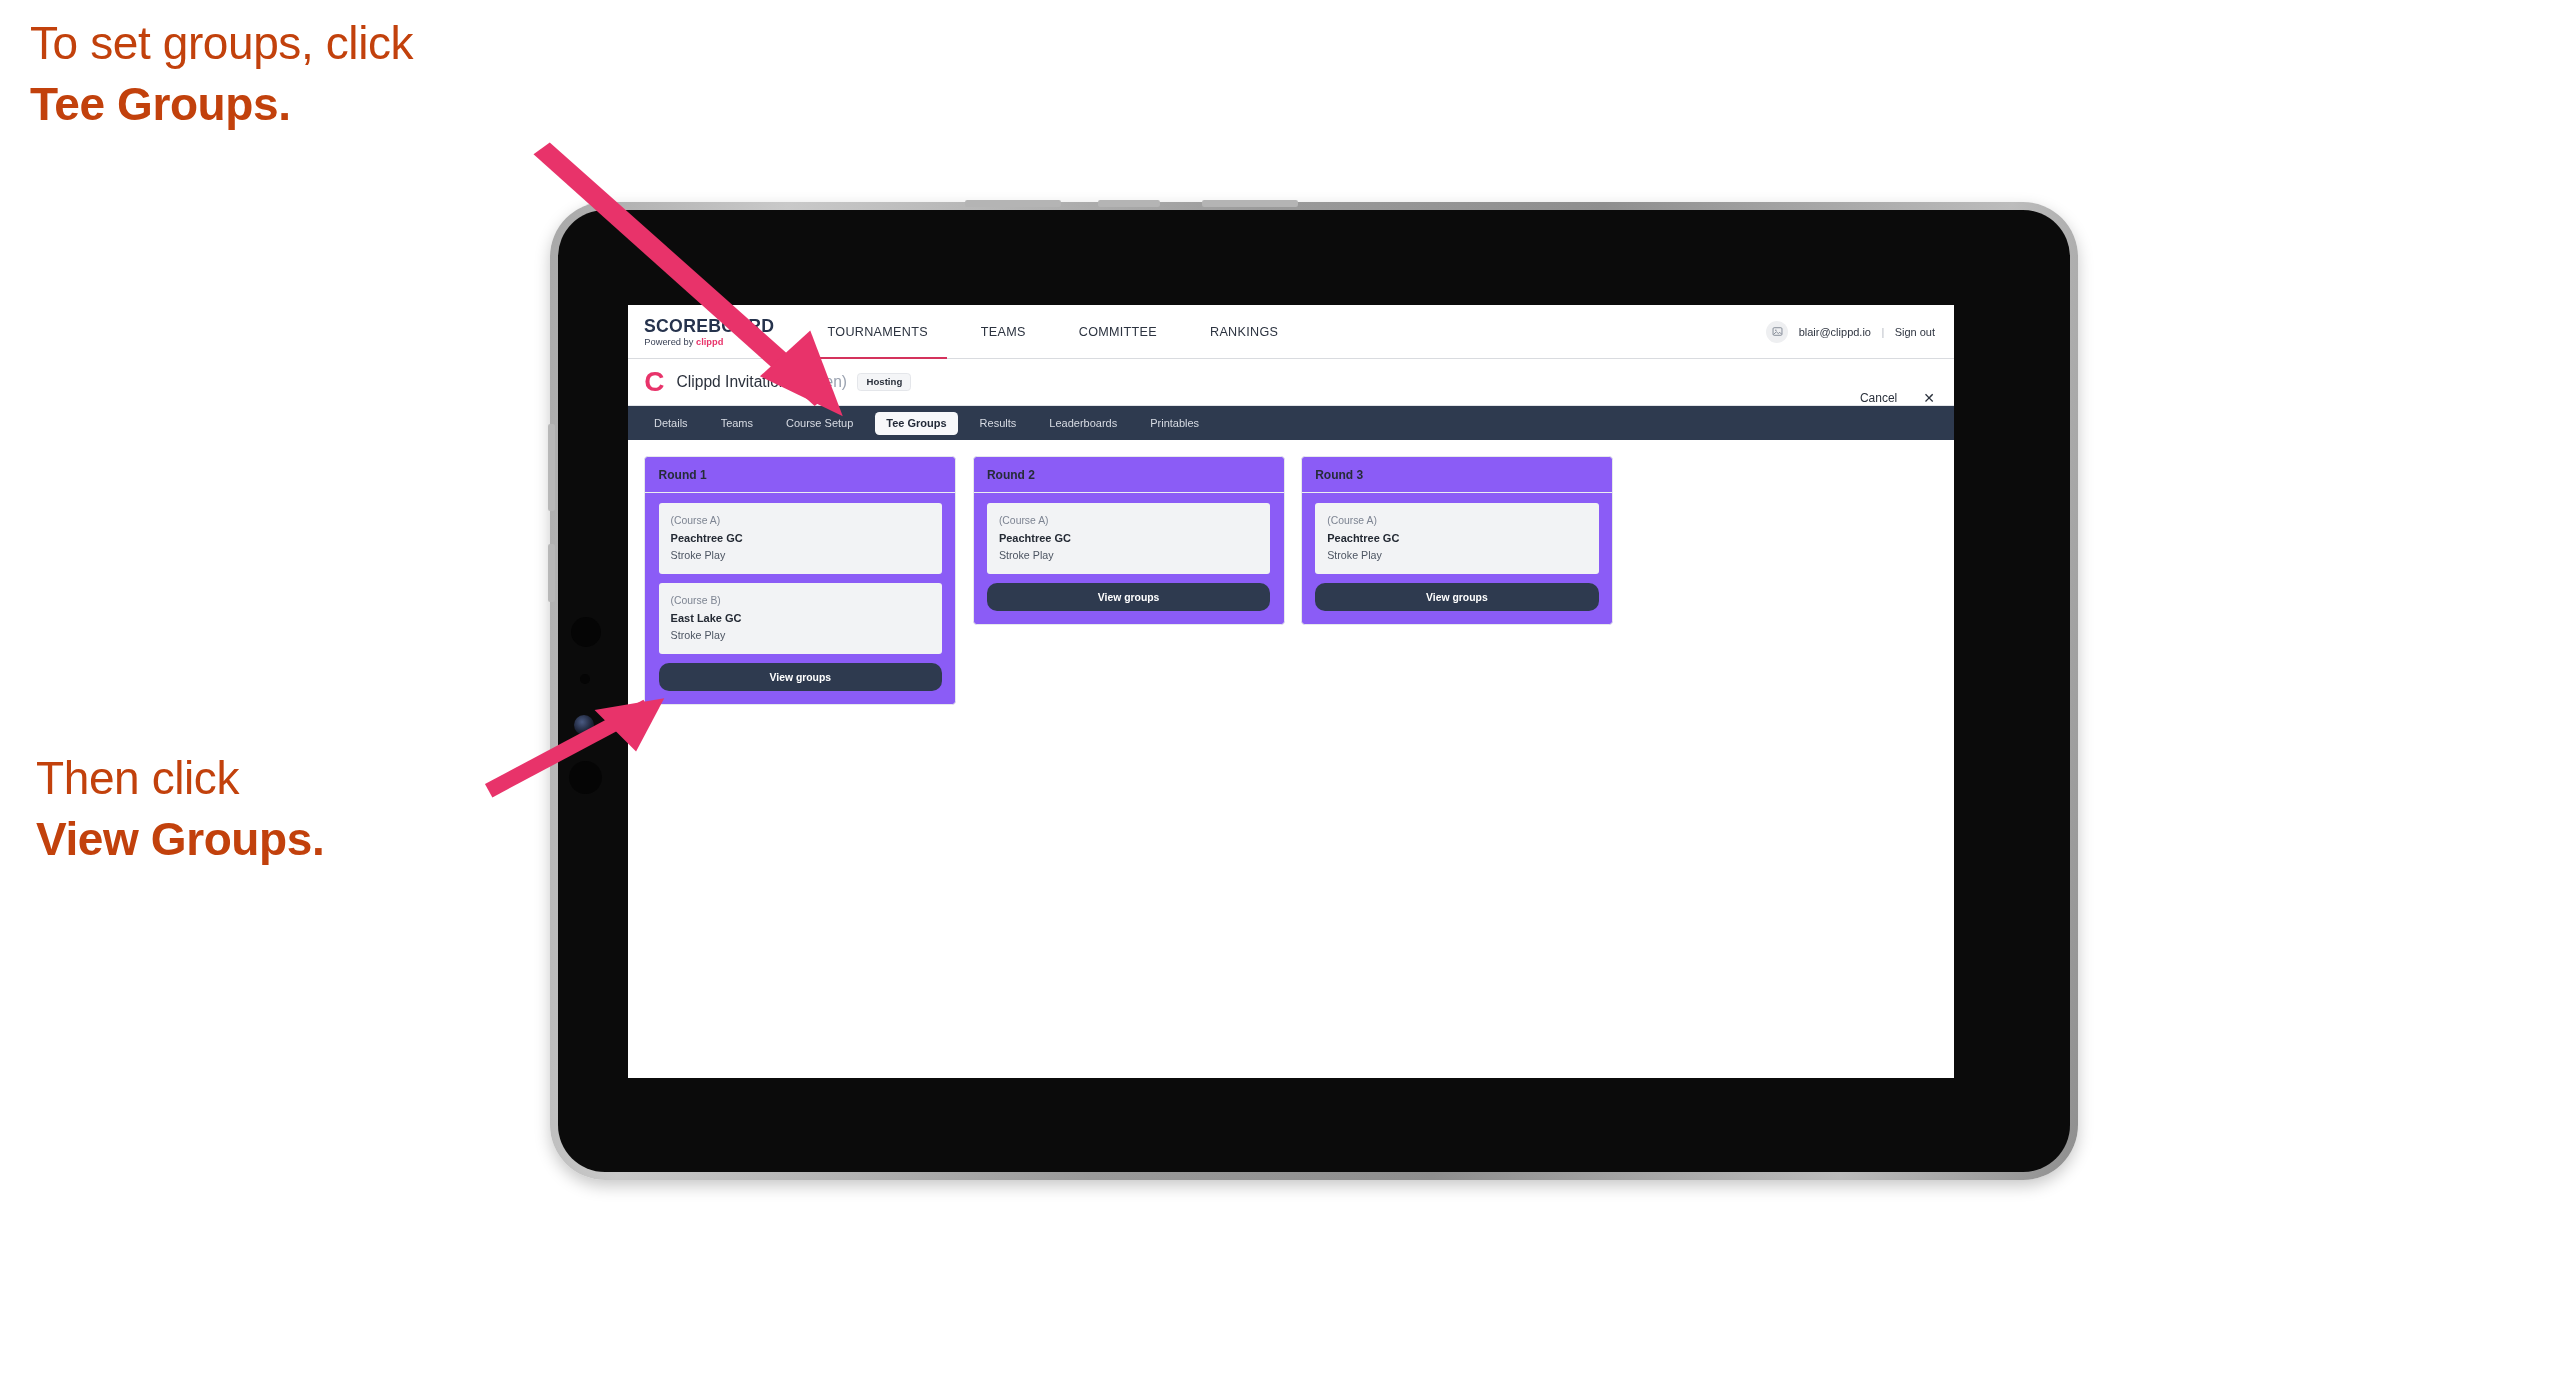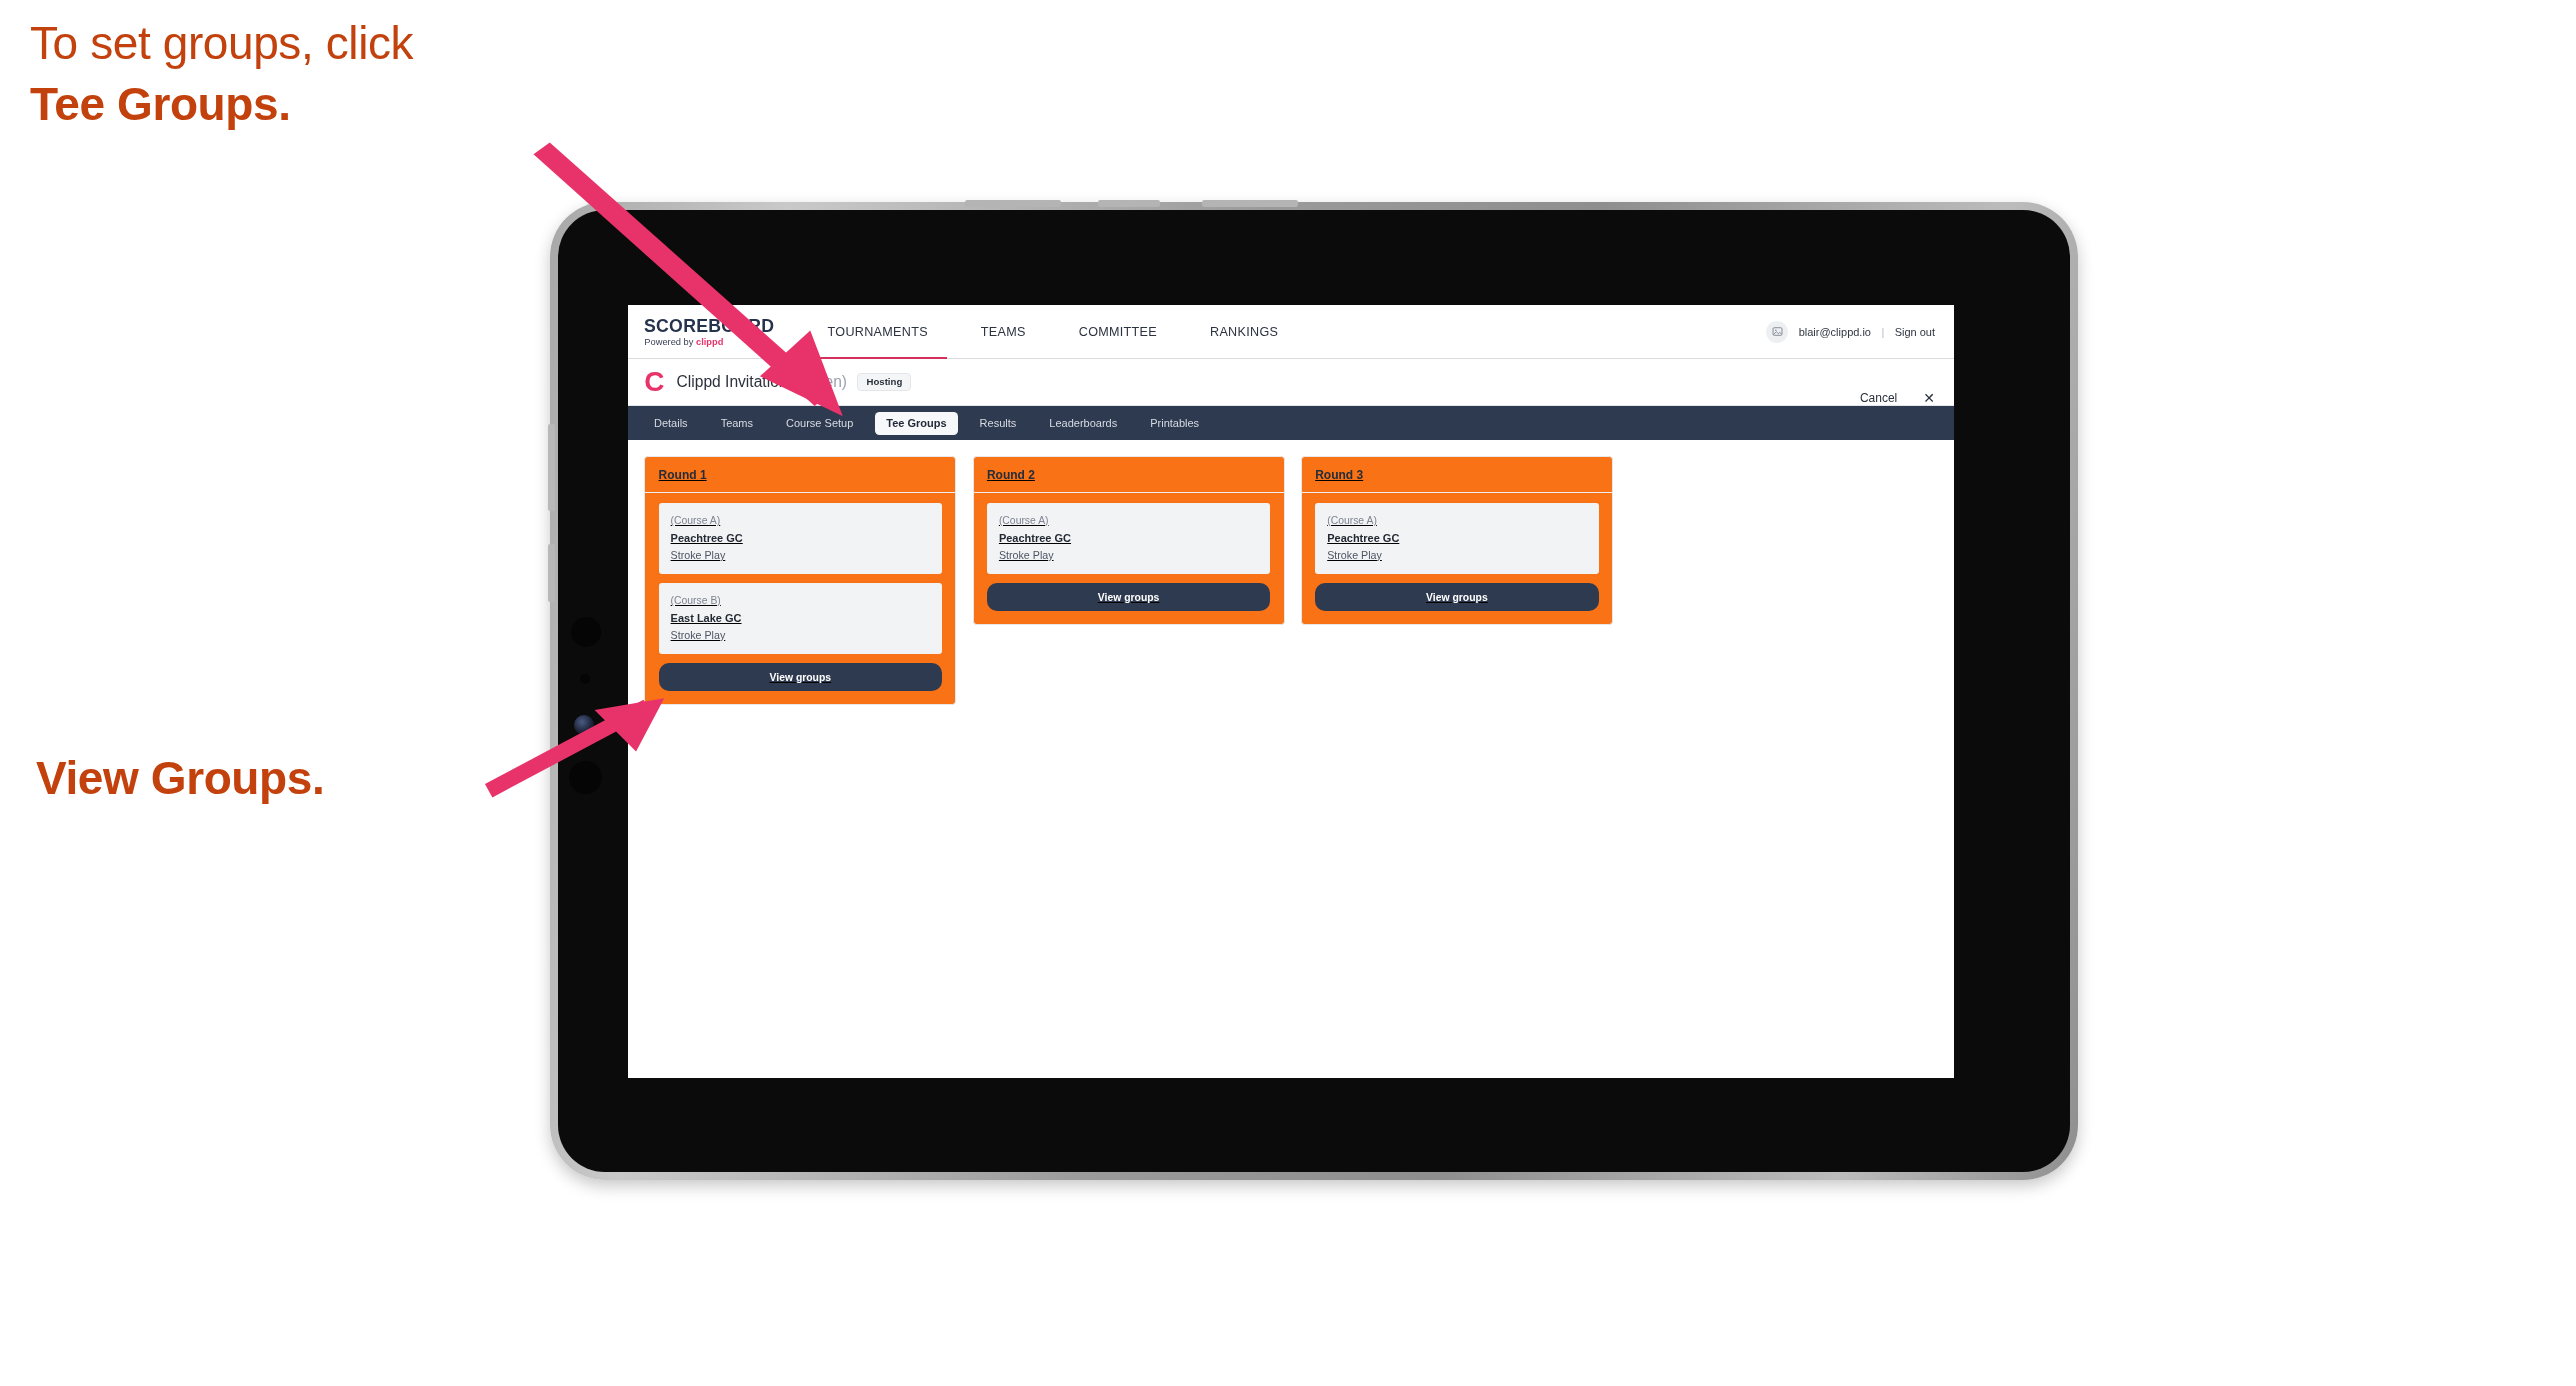--- a/index.html
+++ b/index.html
@@ -249,26 +249,25 @@
   
   .pagebody {
     background: #ffffff;
     padding: 16.3px 16.3px 0 16.3px;
     display: flex;
     gap: 16.3px;
     align-items: flex-start;
   }
   .round-card {
     width: 310px;
-    background: #f97316;
+    background: #8b5cf6;
     border: 0.7px solid #e6e8ec;
     border-radius: 3.7px;
     overflow: hidden;
     flex: 0 0 auto;
-    text-decoration: underline;
   }
   .round-head {
     padding: 10.4px 13.3px;
     border-bottom: 0.7px solid #ebedf0;
     font-size: 12px;
     font-weight: 700;
     color: #262c38;
   }
   .round-body { padding: 10.4px 13.3px 13.3px 13.3px; }
   .course-box {
@@ -298,20 +297,21 @@
 </style>
 </head>
 <body>
 
 <div class="annot" id="annot-top">
   <span class="l1">To set groups, click</span>
   <span class="l2">Tee Groups.</span>
 </div>
 
 <div class="annot" id="annot-bot">
+  <span class="l1">Then click</span>
   <span class="l2">View Groups.</span>
 </div>
 
 <div id="tablet">
   <div class="bezel-outer"></div>
   <div class="bezel-inner"></div>
   <div class="hw hw-top-a"></div>
   <div class="hw hw-top-b"></div>
   <div class="hw hw-top-c"></div>
   <div class="hw hw-left-a"></div>

